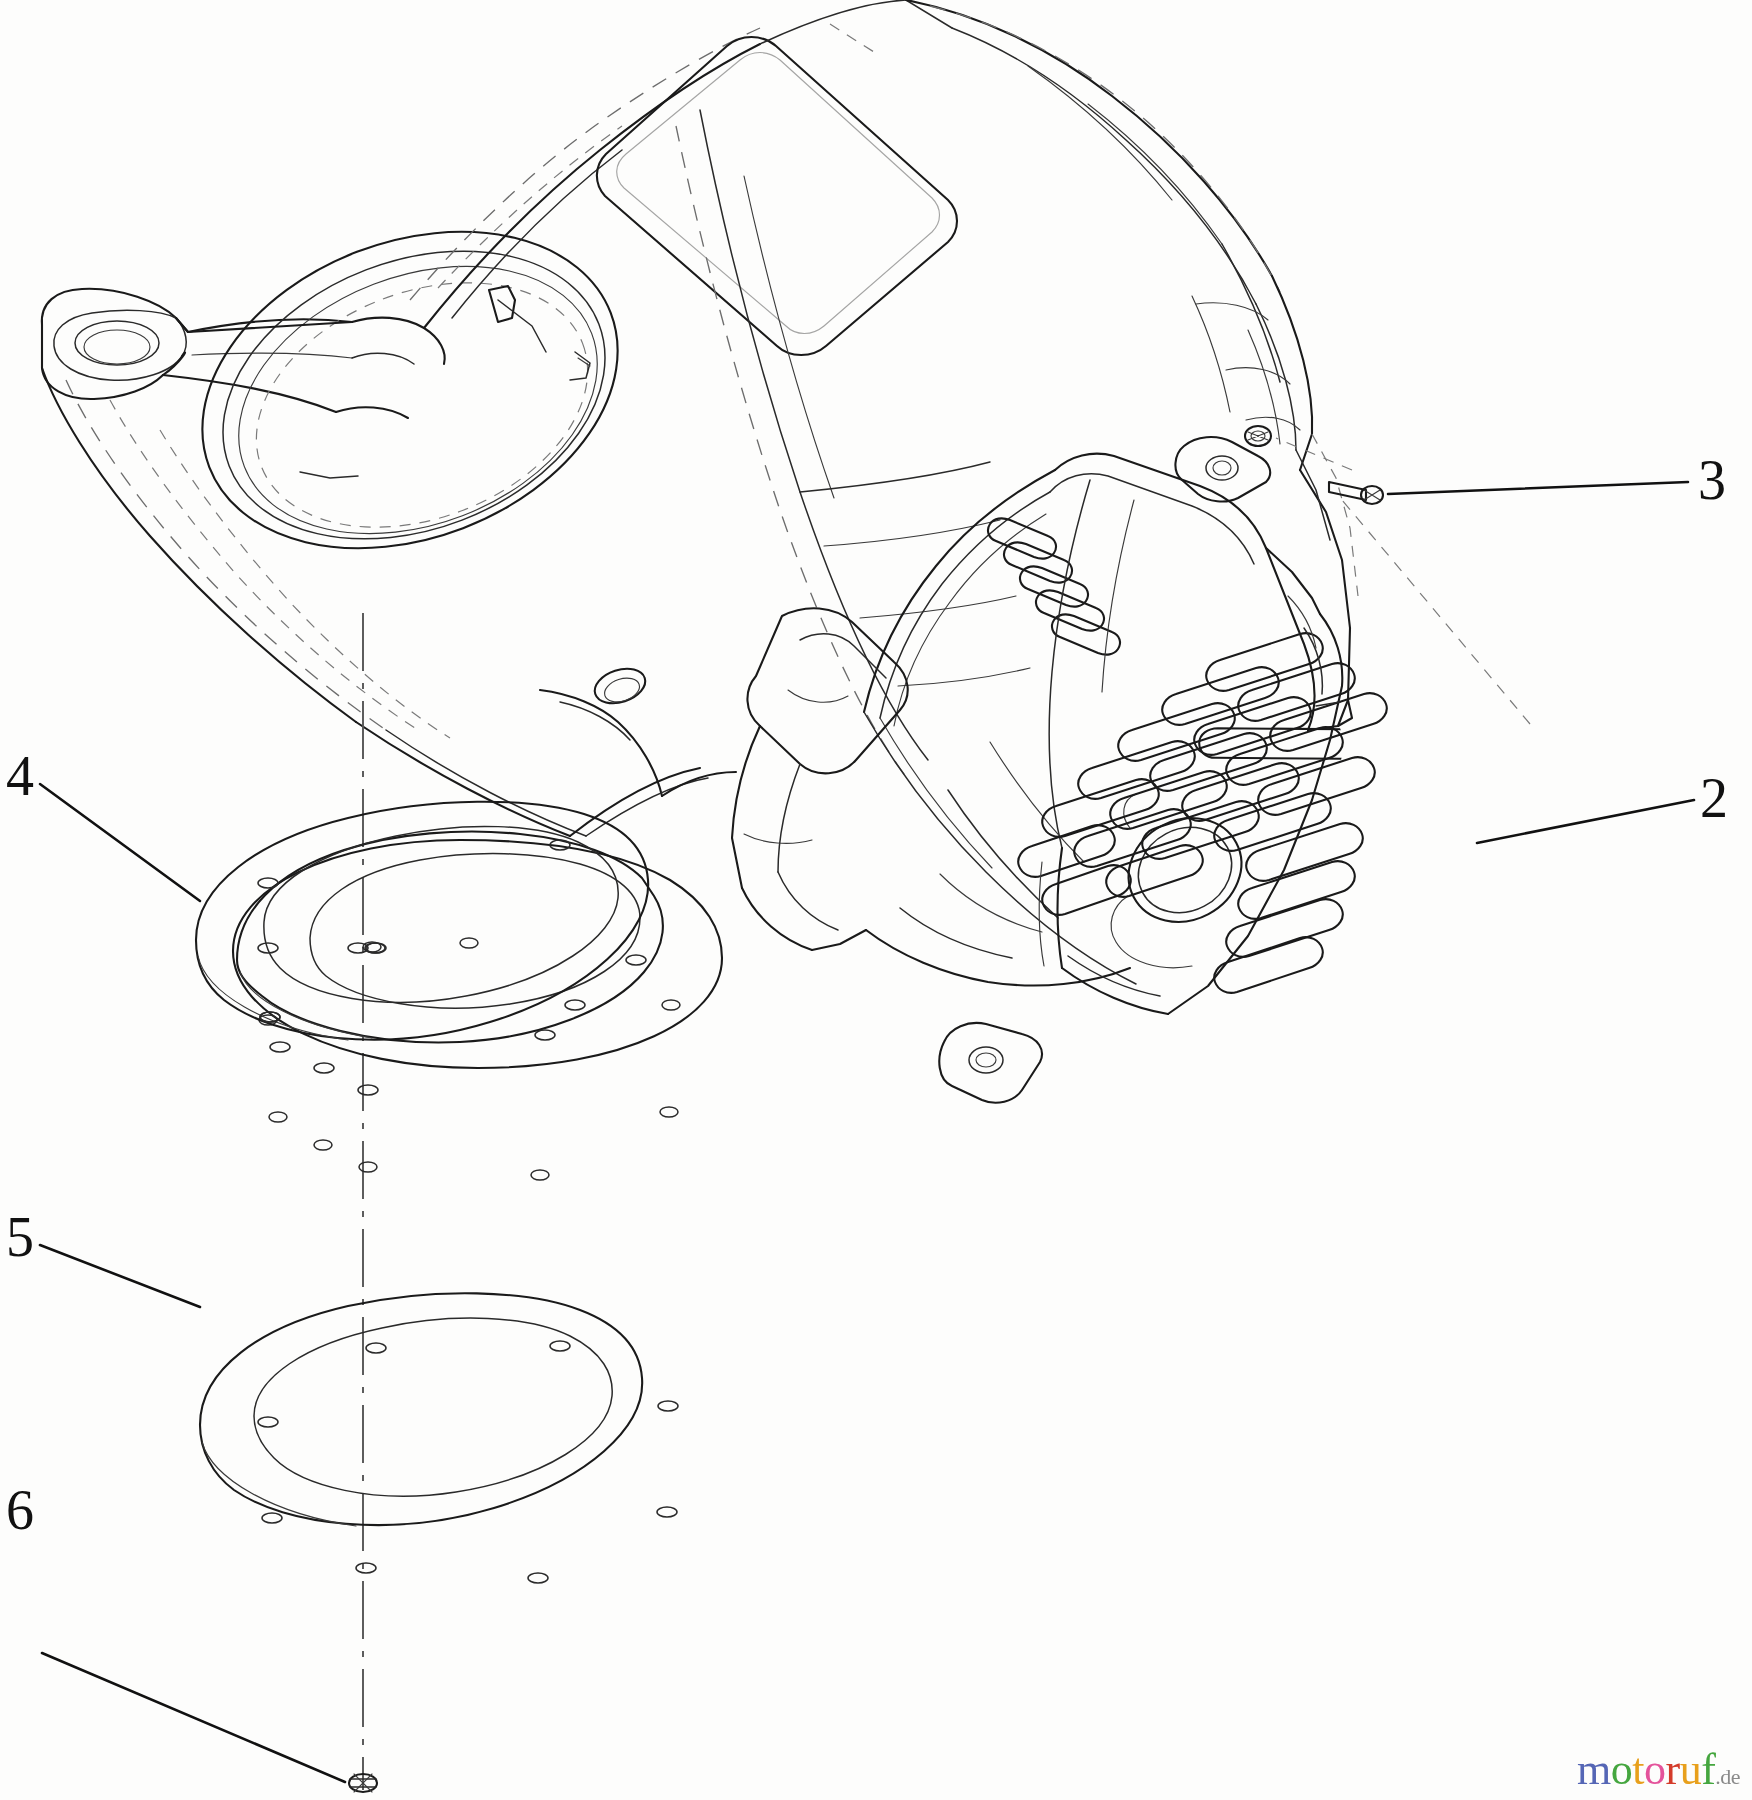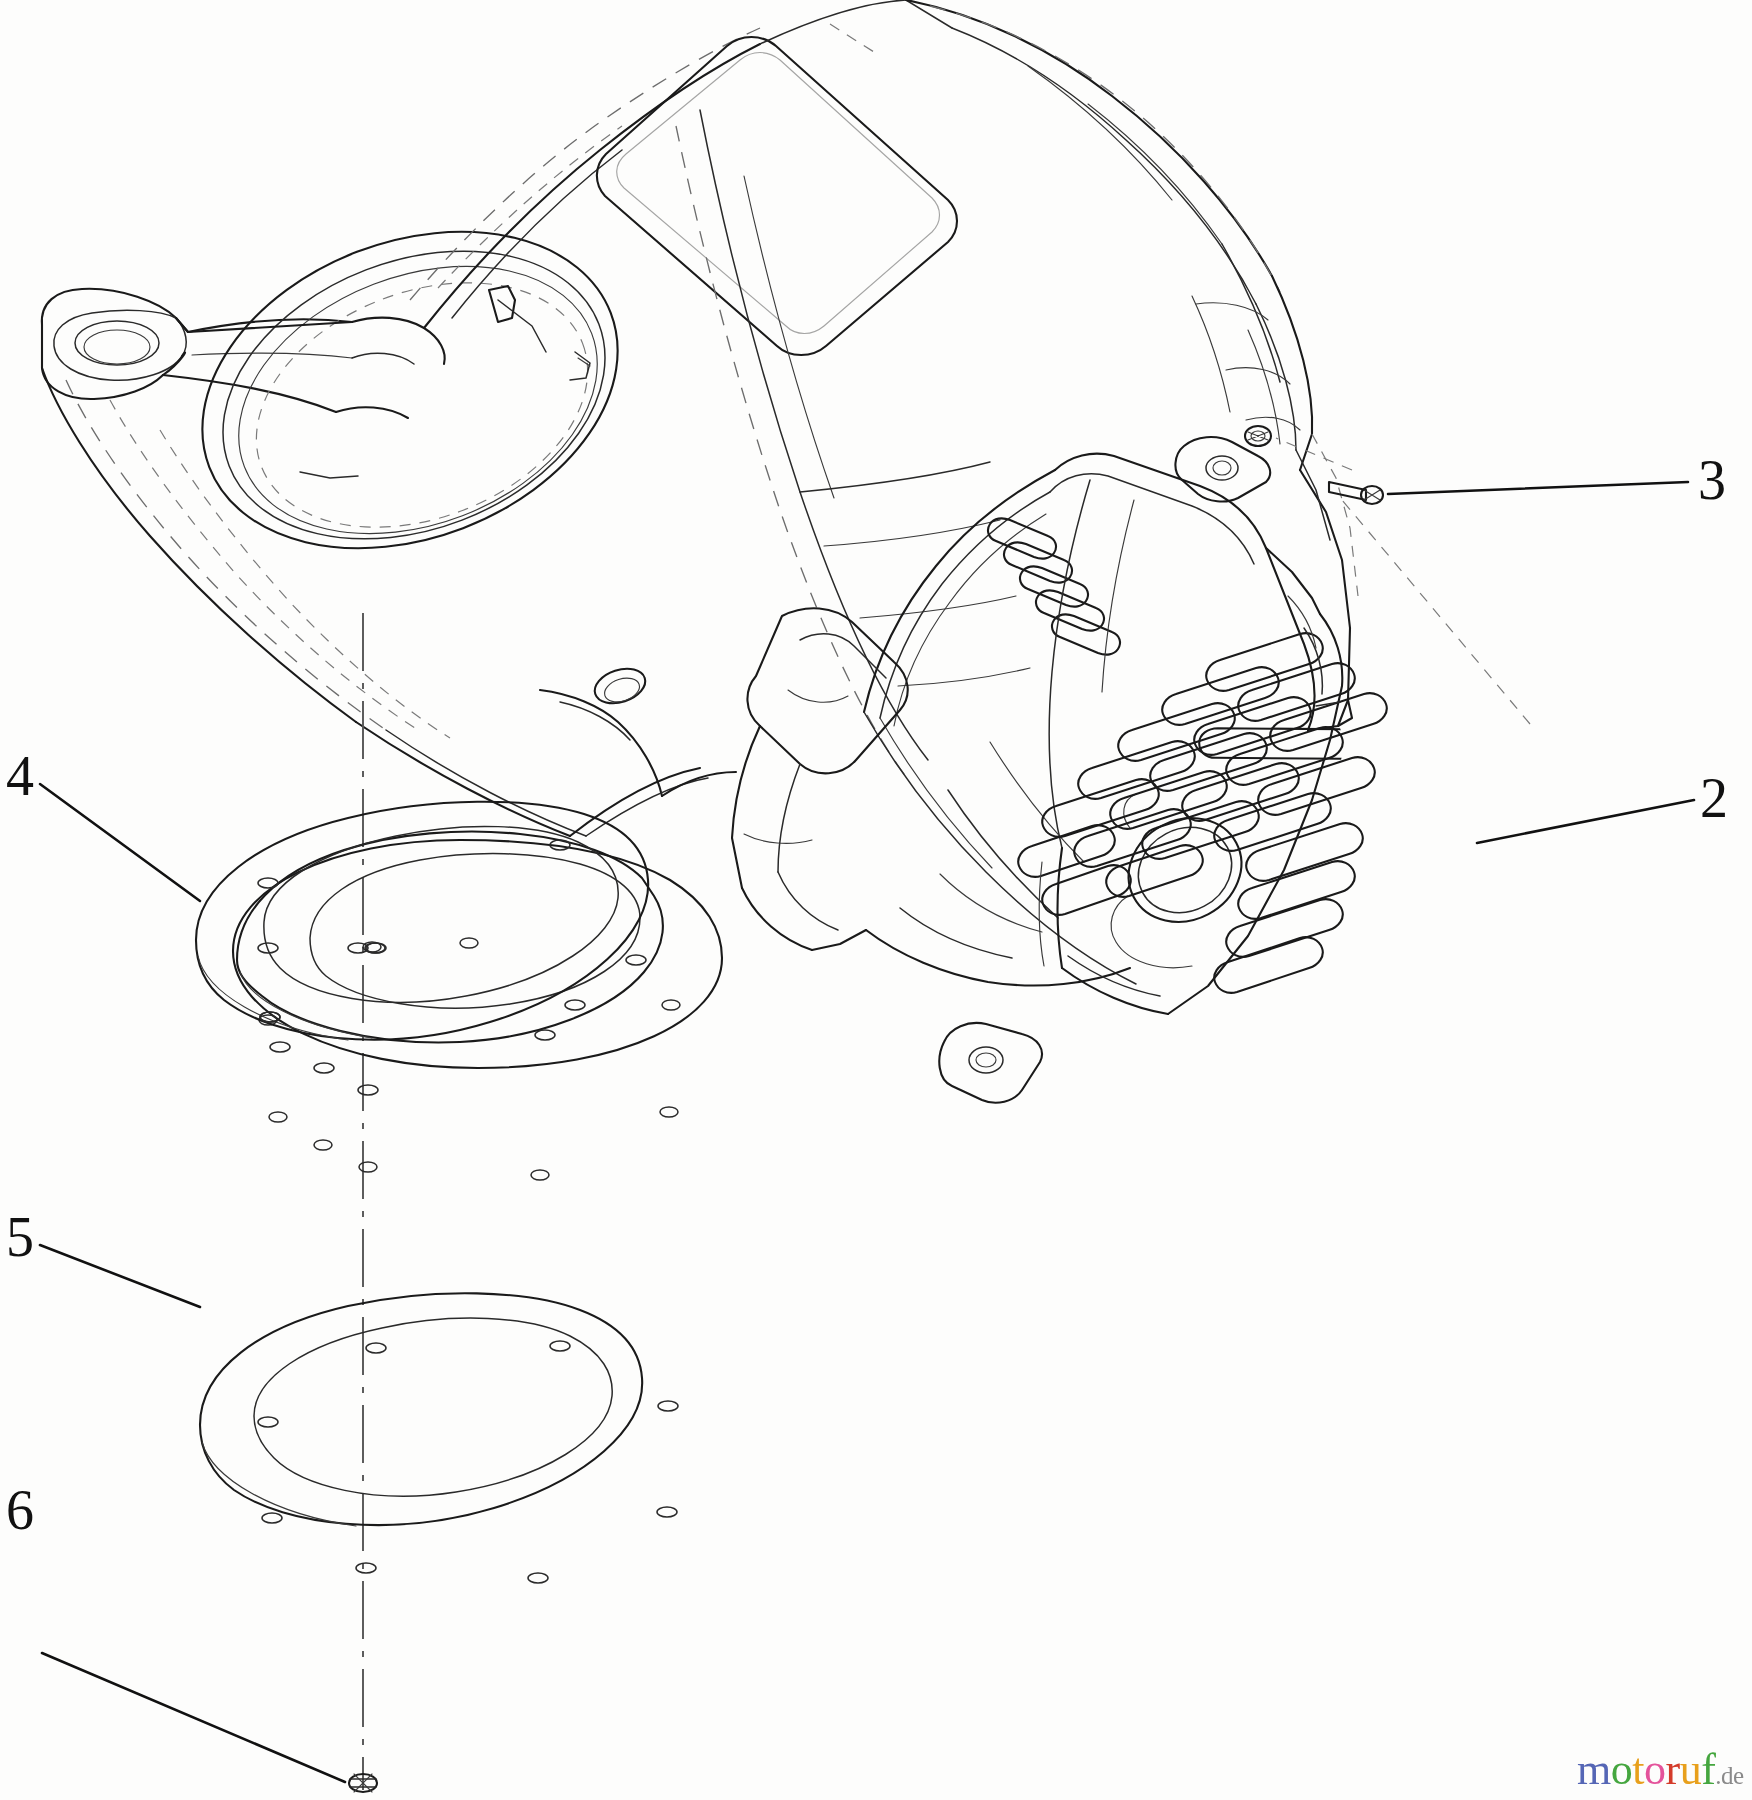--- a/index.html
+++ b/index.html
@@ -38,21 +38,21 @@
     position: absolute;
     left: 1577px;
     top: 1748px;
     font-family: "Liberation Serif", serif;
     font-size: 44px;
     letter-spacing: -0.5px;
     line-height: 1;
     white-space: nowrap;
     user-select: none;
   }
-  #wm .d { font-size: 25px; color: #8a8a8a; }
+  #wm .d { font-size: 22px; color: #8a8a8a; }
 </style>
 </head>
 <body>
 
 <div id="sheet">
 
   <svg id="drawing" viewBox="0 0 1752 1800" xmlns="http://www.w3.org/2000/svg">
     <defs>
       <style>
         .ln   { fill:none; stroke:#1a1a1a; stroke-width:2.1; stroke-linecap:round; stroke-linejoin:round; }

